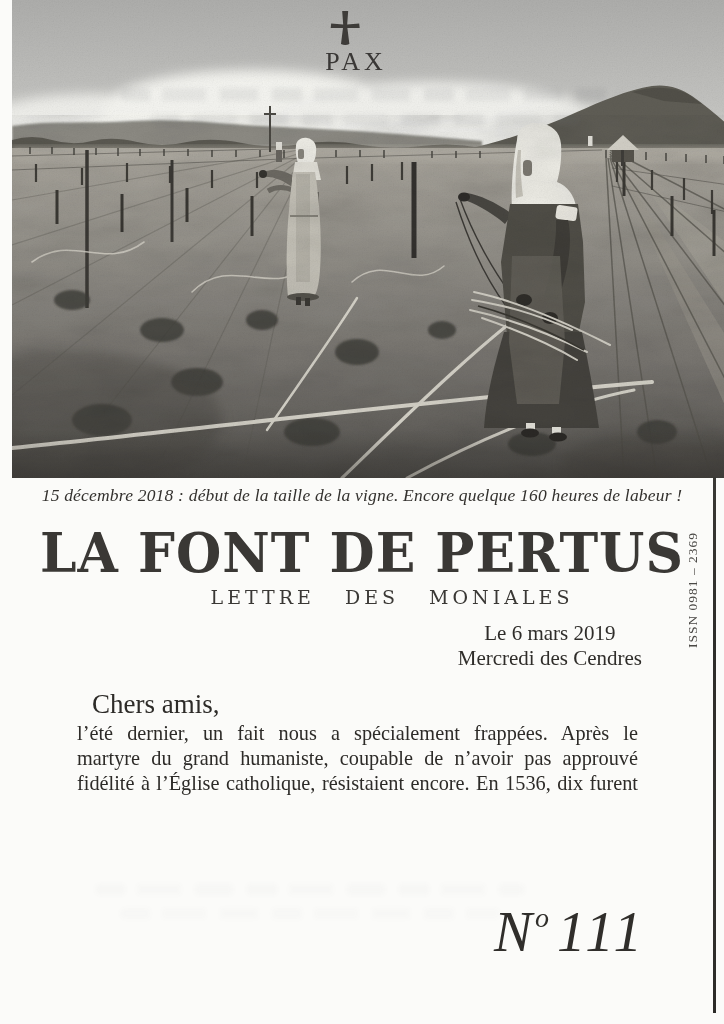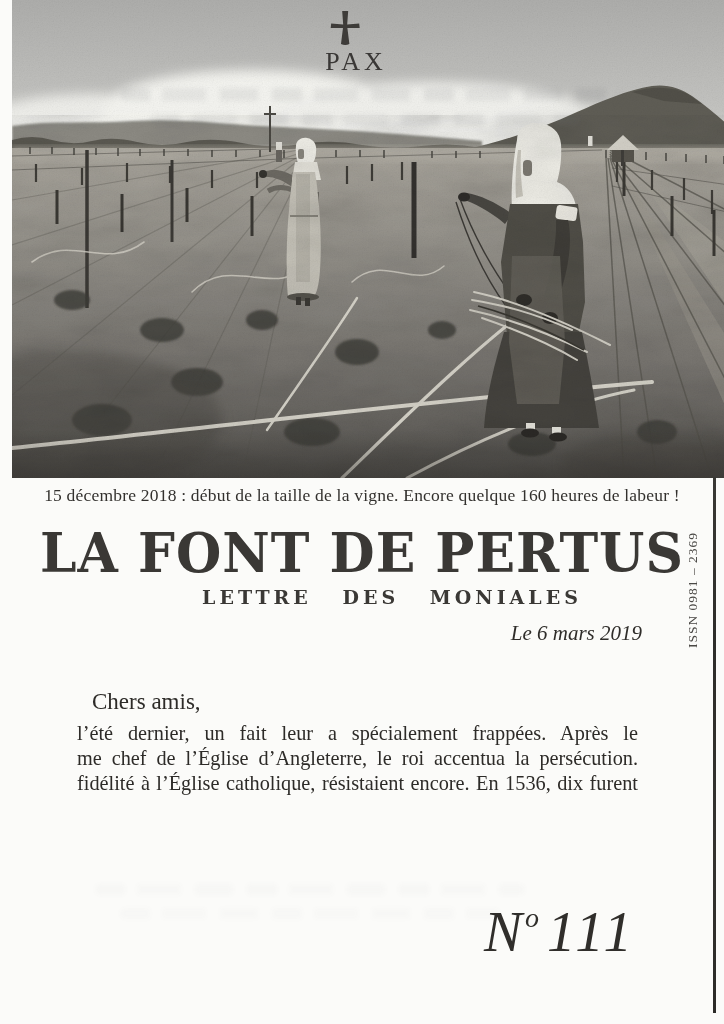--- a/index.html
+++ b/index.html
@@ -15,44 +15,44 @@
     background:repeating-linear-gradient(90deg,rgba(110,112,116,.5) 0 30px,transparent 30px 42px,rgba(110,112,116,.42) 42px 86px,transparent 86px 100px,rgba(110,112,116,.46) 100px 138px,transparent 138px 152px);}
   .ghost.sky1{left:120px;top:88px;width:500px;height:13px;opacity:.22;}
   .ghost.sky2{left:150px;top:114px;width:430px;height:12px;opacity:.18;}
   .ghost.bot1{left:95px;top:884px;width:430px;height:11px;opacity:.06;}
   .ghost.bot2{left:120px;top:908px;width:380px;height:11px;opacity:.05;}
   
   .pax{position:absolute;left:356px;top:10px;transform:translateX(-50%);text-align:center;}
   .pax .word{font-size:26px;letter-spacing:4px;color:#3a3836;margin-top:1px;font-family:"Liberation Serif",serif;}
   
   .caption{position:absolute;top:485px;left:0;width:724px;text-align:center;
-    font-size:17.5px;letter-spacing:.2px;color:#33312e;}
+    font-style:italic;font-size:17.5px;letter-spacing:.2px;color:#33312e;}
   
   .masthead-title{position:absolute;top:522px;left:0;width:724px;text-align:center;
     font-family:"DejaVu Serif",serif;font-weight:700;font-size:52px;letter-spacing:1px;
     color:#3a3835;transform:scaleY(1.05);}
   .masthead-sub{position:absolute;top:586px;left:60px;width:664px;text-align:center;
-    font-family:"DejaVu Serif",serif;font-weight:700;font-size:19px;letter-spacing:4px;
+    font-family:"DejaVu Serif",serif;font-weight:400;font-size:19px;letter-spacing:4px;
     word-spacing:20px;color:#3a3835;}
   
   .issn{position:absolute;left:627px;top:582px;width:132px;height:16px;transform:rotate(-90deg);
     font-size:13.5px;letter-spacing:1px;color:#4a4845;text-align:center;}
   
   .edge-line{position:absolute;left:713px;top:477px;width:2.5px;height:536px;
     background:linear-gradient(180deg,#3a3935,#2e2d2a 30%,#34332f 70%,#2c2b28);}
   
-  .dateline{position:absolute;top:621px;right:82px;text-align:center;font-style:italic;
+  .dateline{position:absolute;top:621px;right:82px;text-align:center;
     font-size:21px;line-height:25px;color:#2f2d2a;}
   
-  .salutation{position:absolute;top:689px;left:92px;font-size:23px;}
+  .salutation{position:absolute;top:689px;left:92px;font-size:27px;}
   .body-block{position:absolute;top:721px;left:77px;width:561px;}
   .bline{font-size:20.3px;line-height:24.8px;text-align:justify;text-align-last:justify;color:#2d2b28;}
   .bline.indent{text-indent:29px;}
   
-  .issue-no{position:absolute;top:899px;left:484px;font-style:italic;font-size:57px;
+  .issue-no{position:absolute;top:899px;left:494px;font-style:italic;font-size:57px;
     color:#302e2b;letter-spacing:1px;}
   .issue-no .sup{font-size:28px;vertical-align:24px;margin-left:2px;margin-right:7px;}
   .issue-no .digits{letter-spacing:4px;}
 </style>
 </head>
 <body>
 
 <div class="photo">
 <svg width="724" height="478" viewBox="0 0 724 478">
   <defs>
@@ -249,25 +249,26 @@
 
 <div class="masthead-title">LA FONT DE PERTUS</div>
 <div class="masthead-sub">LETTRE DES MONIALES</div>
 
 <div class="issn">ISSN 0981 – 2369</div>
 
 <div class="edge-line"></div>
 
 <div class="dateline">
   <div>Le 6 mars 2019</div>
+  <div>Mercredi des Cendres</div>
 </div>
 
 <div class="salutation">Chers amis,</div>
 <div class="body-block">
-  <div class="bline">l’été dernier, un fait leur a spécialement frappées. Après le</div>
-  <div class="bline">me chef de l’Église d’Angleterre, le roi accentua la persécution.</div>
+  <div class="bline">l’été dernier, un fait nous a spécialement frappées. Après le</div>
+  <div class="bline">martyre du grand humaniste, coupable de n’avoir pas approuvé</div>
   <div class="bline">fidélité à l’Église catholique, résistaient encore. En 1536, dix furent</div>
 </div>
 
 <div class="ghost bot1"></div>
 <div class="ghost bot2"></div>
 
 <div class="issue-no"><span>N</span><span class="sup">o</span><span class="digits">111</span></div>
 
 </body></html>

